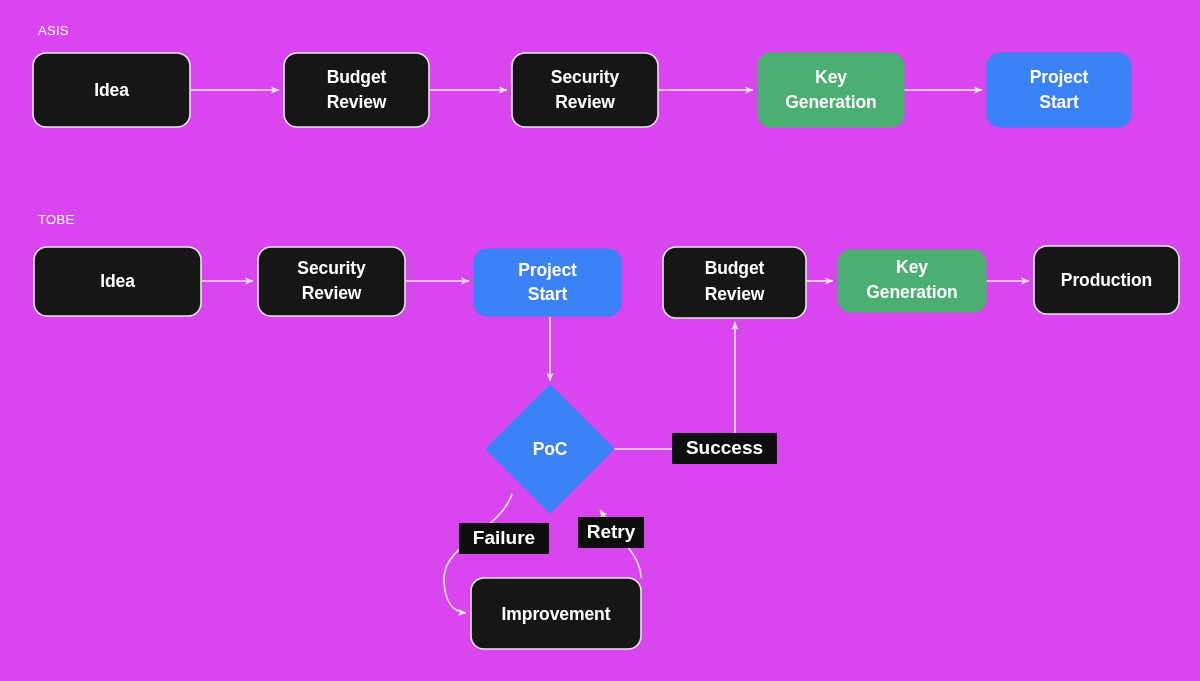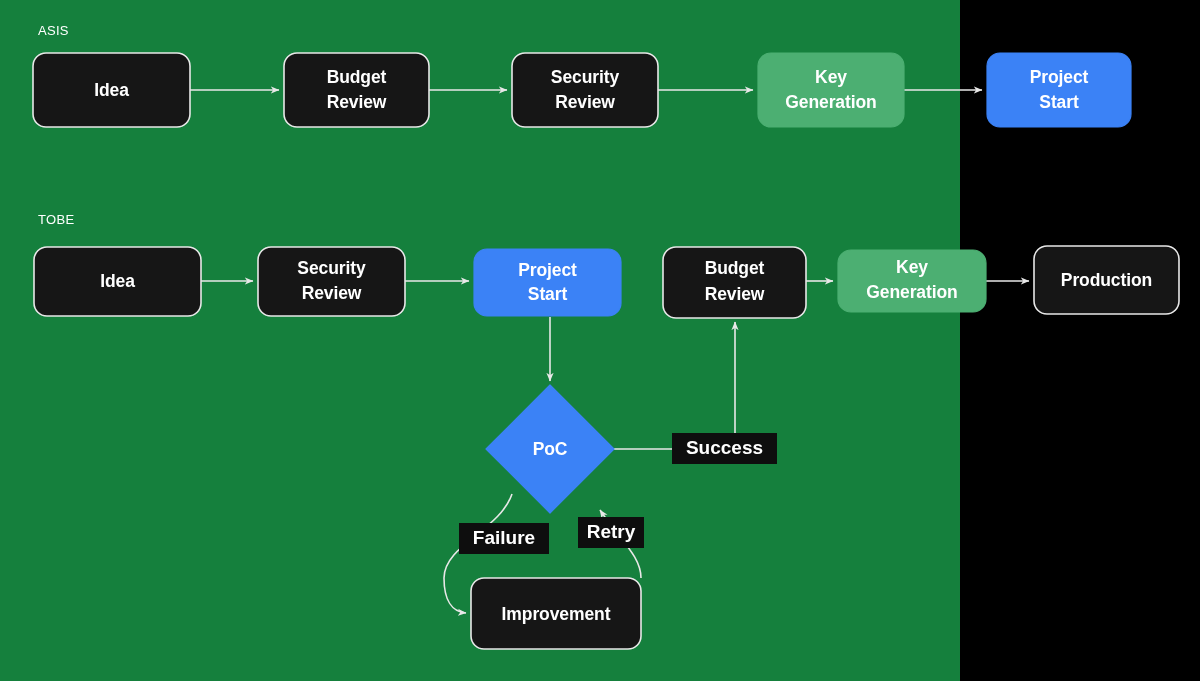--- a/index.html
+++ b/index.html
@@ -10,23 +10,23 @@
   }
   body {
     width: 1200px;
     height: 681px;
     overflow: hidden;
     font-family: "Liberation Sans", "DejaVu Sans", sans-serif;
     -webkit-font-smoothing: antialiased;
   }
   #diagram-root {
     position: relative;
-    width: 960px;
+    width: 1200px;
     height: 681px;
-    background: #15803d;
+    background: #d946ef;
   }
   svg.flow {
     position: absolute;
     inset: 0;
     width: 1200px;
     height: 681px;
     display: block;
   }
   .node-label {
     font-family: "Liberation Sans", "DejaVu Sans", sans-serif;

